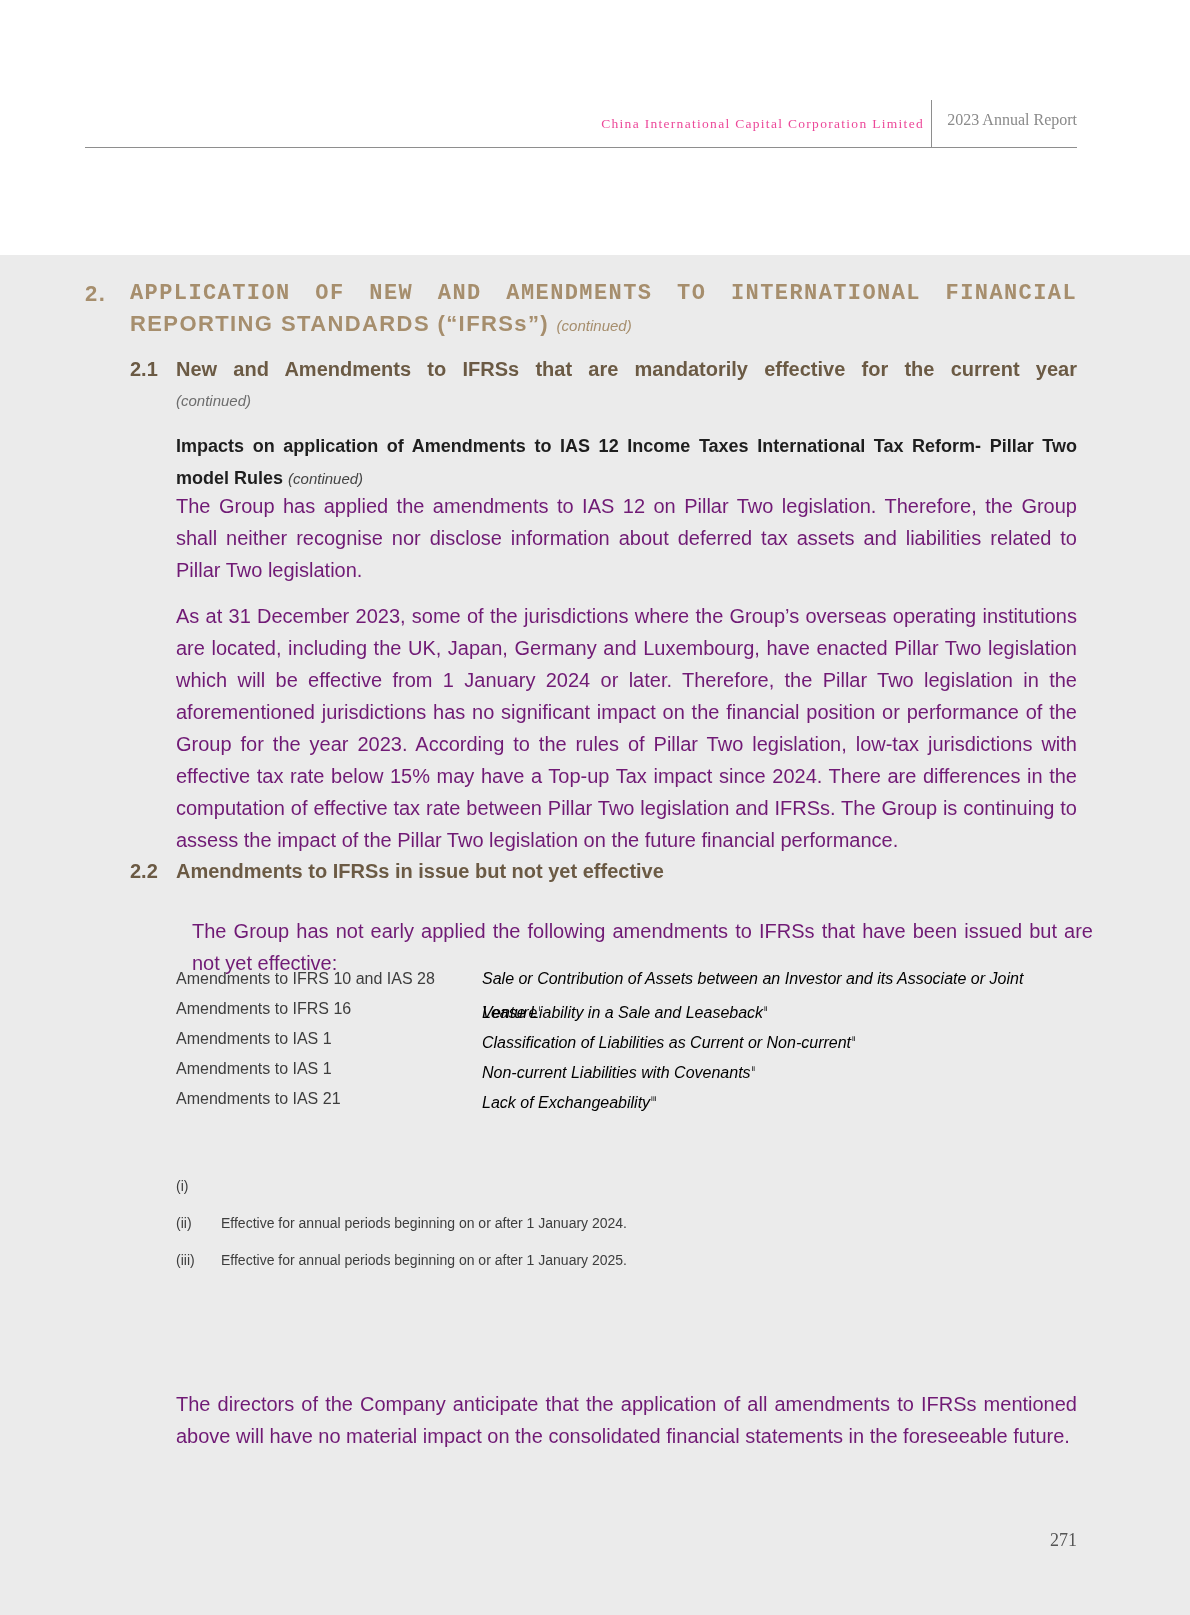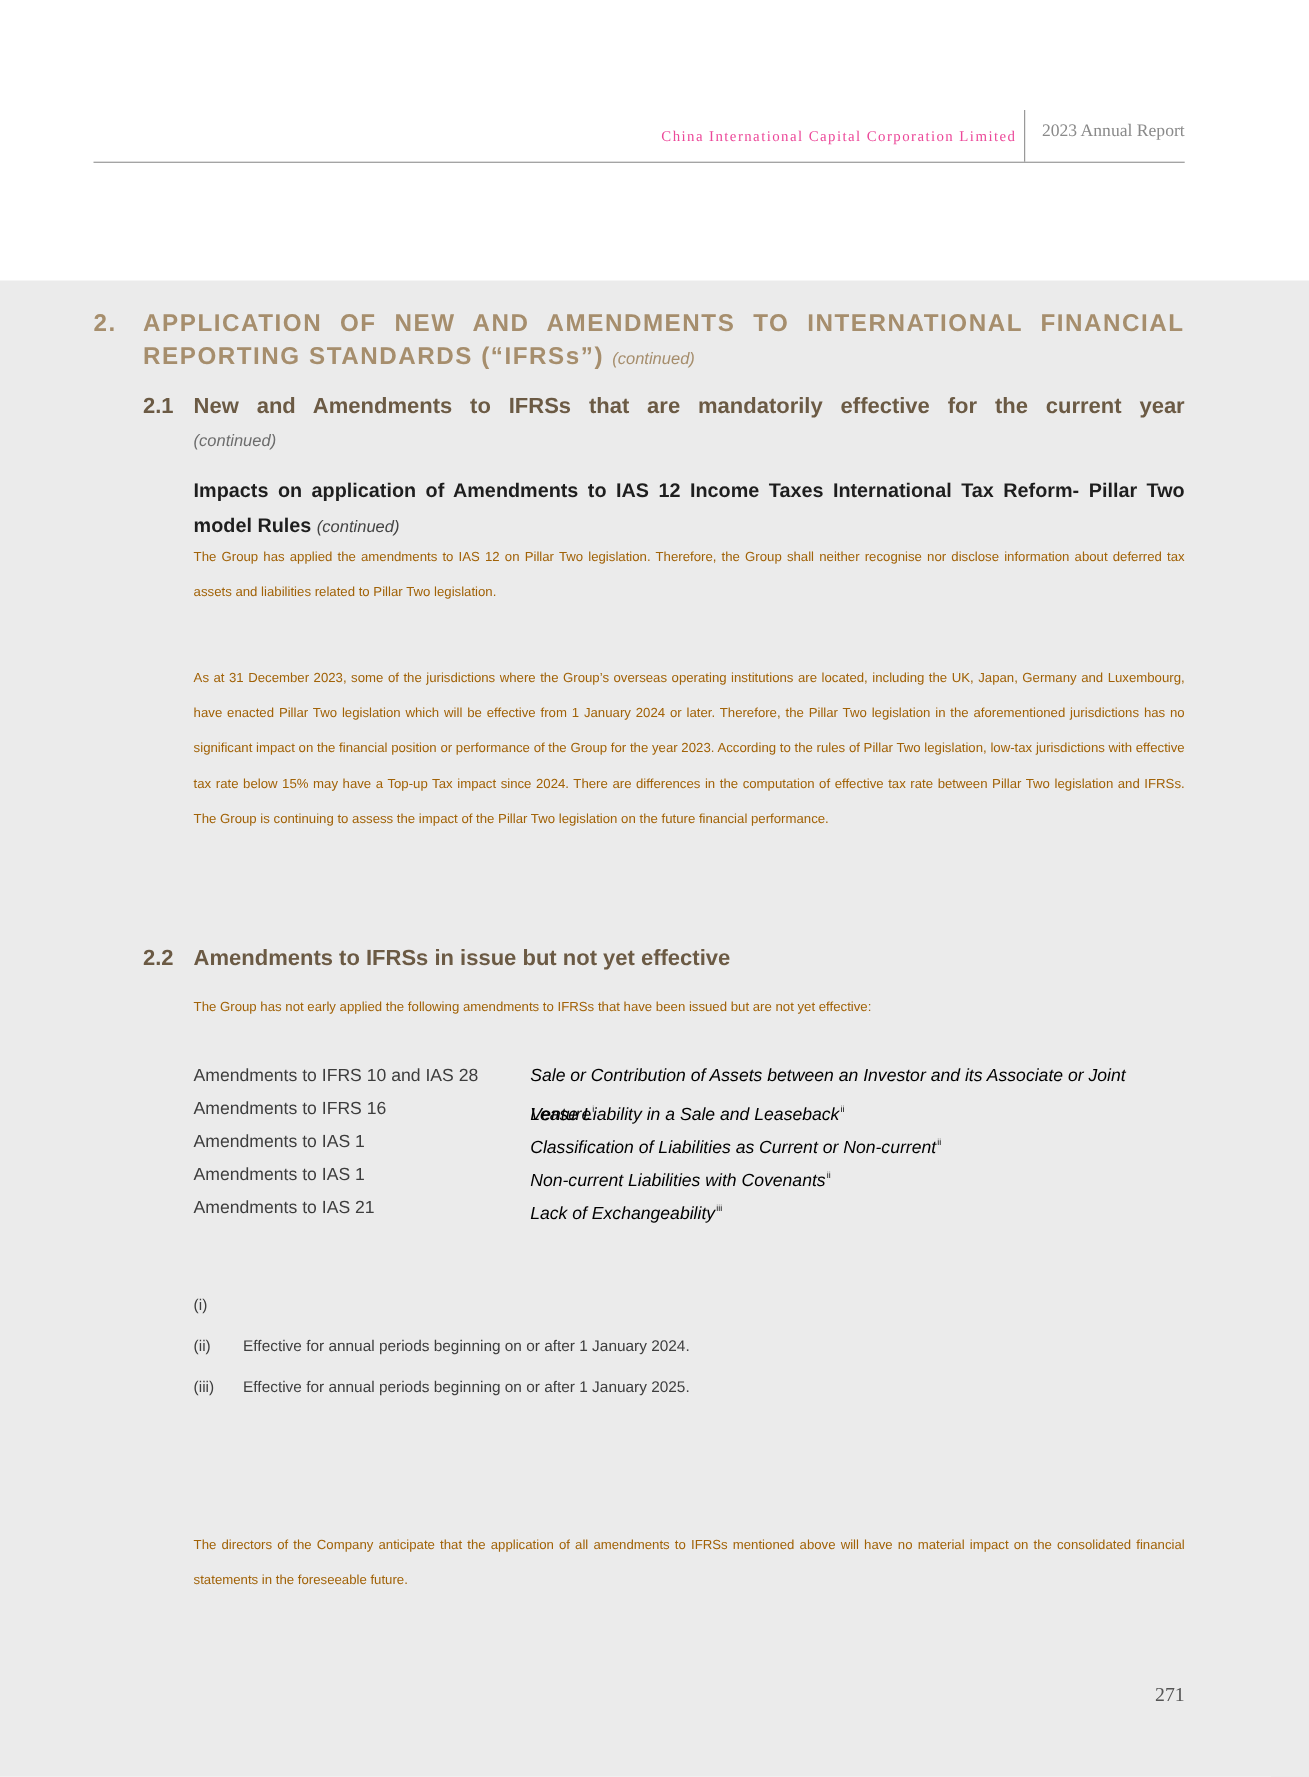--- a/index.html
+++ b/index.html
@@ -30,39 +30,39 @@
     position: absolute; left: 0; top: 255px; width: 1190px; height: 1360px;
     background: #ebebeb;
   }
   .h1 {
     position: absolute; left: 85px; top: 279px; width: 992px;
     font-weight: bold; font-size: 22px; line-height: 30px; color: #a68e6d;
     letter-spacing: 1.4px;
   }
   .h1 .num { position: absolute; left: 0; top: 0; }
   .h1 .txt { margin-left: 45px; text-align: justify; text-align-last: left; }
-  .h1 .line1 { display: block; text-align: justify; text-align-last: justify; }
+  .h1 .line1 { display: block; text-align: justify; text-align-last: justify; font-family: Liberation Mono, monospace; }
   .cont { font-weight: normal; font-style: italic; font-size: 15px; letter-spacing: 0; }
   .h1 .cont { color: #a68e6d; }
   .h2 {
     position: absolute; left: 130px; width: 947px;
     font-weight: bold; font-size: 20px; line-height: 26px; color: #6b5a44;
   }
   .h2 .num { position: absolute; left: 0; top: 0; }
   .h2 .txt { margin-left: 46px; display: block; }
   .h2 .cont { color: #6d6d6d; display: block; margin-top: 6px; font-size: 15px; }
   .h3 {
     position: absolute; left: 176px; top: 430px; width: 901px;
     font-weight: bold; font-size: 18px; line-height: 32px; color: #1e1e1e;
     text-align: justify;
   }
   .h3 .cont { color: #444; font-size: 15px; }
   .para {
     position: absolute; left: 176px; width: 901px;
-    font-size: 12px; line-height: 32px; color: #a16207; text-align: justify;
+    font-size: 20px; line-height: 32px; color: #701a75; text-align: justify;
   }
   .amend-table { position: absolute; left: 176px; top: 964px; width: 901px; }
   .amend-row { height: 30px; position: relative; font-size: 16px; line-height: 30px; }
   .amend-row .std { position: absolute; left: 0; color: #3d3d3d; }
   .amend-row .title { position: absolute; left: 306px; font-style: italic; color: #000000; }
   .amend-row sup { font-size: 8px; vertical-align: 7px; margin-left: 1px; font-style: normal; }
   .notes { position: absolute; left: 176px; top: 1174px; width: 901px; }
   .note { height: 37px; position: relative; font-size: 14px; line-height: 24px; color: #3d3d3d; }
   .note .mark { position: absolute; left: 0; }
   .note .text { position: absolute; left: 45px; }
@@ -103,21 +103,21 @@
 </div>
 
 <p class="para" style="top:490px; margin:0;">The Group has applied the amendments to IAS 12 on Pillar Two legislation. Therefore, the Group shall neither recognise nor disclose information about deferred tax assets and liabilities related to Pillar Two legislation.</p>
 <p class="para" style="top:600px; margin:0; line-height:32px;">As at 31 December 2023, some of the jurisdictions where the Group’s overseas operating institutions are located, including the UK, Japan, Germany and Luxembourg, have enacted Pillar Two legislation which will be effective from 1 January 2024 or later. Therefore, the Pillar Two legislation in the aforementioned jurisdictions has no significant impact on the financial position or performance of the Group for the year 2023. According to the rules of Pillar Two legislation, low-tax jurisdictions with effective tax rate below 15% may have a Top-up Tax impact since 2024. There are differences in the computation of effective tax rate between Pillar Two legislation and IFRSs. The Group is continuing to assess the impact of the Pillar Two legislation on the future financial performance.</p>
 
 <div class="h2" style="top:858px;">
   <span class="num">2.2</span>
   <span class="txt">Amendments to IFRSs in issue but not yet effective</span>
 </div>
 
-<p class="para" style="top:899px; margin:0;">The Group has not early applied the following amendments to IFRSs that have been issued but are not yet effective:</p>
+<p class="para" style="top:899px; margin:16px;">The Group has not early applied the following amendments to IFRSs that have been issued but are not yet effective:</p>
 
 <div class="amend-table">
   <div class="amend-row">
     <span class="std">Amendments to IFRS 10 and IAS 28</span>
     <span class="title"><span>Sale or Contribution of Assets between an Investor and its Associate or Joint Venture</span><sup>i</sup></span>
   </div>
   <div class="amend-row">
     <span class="std">Amendments to IFRS 16</span>
     <span class="title"><span>Lease Liability in a Sale and Leaseback</span><sup>ii</sup></span>
   </div>

